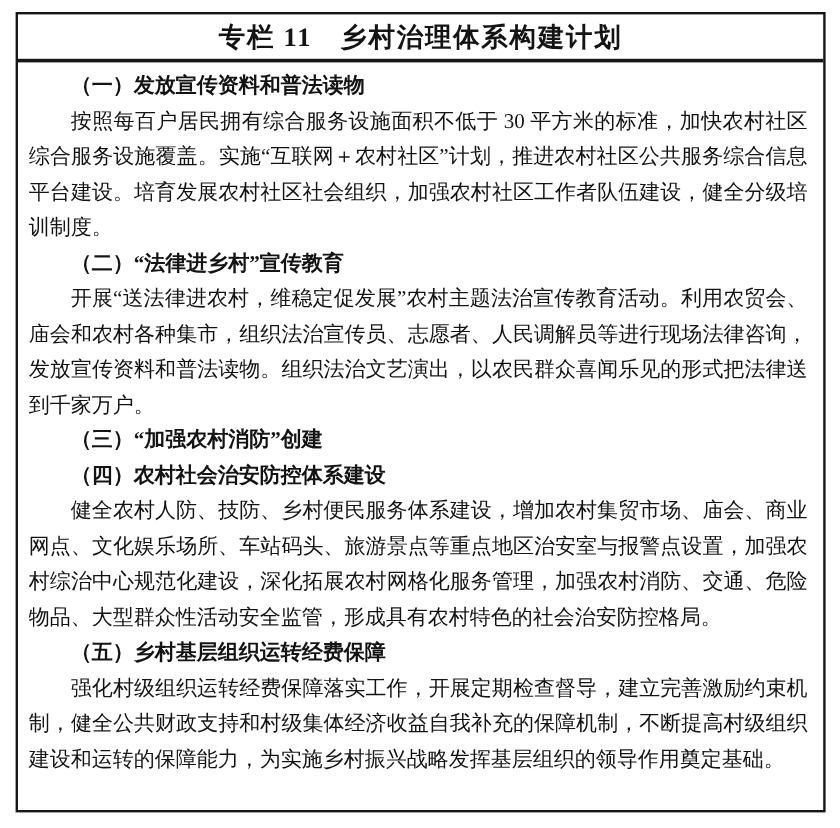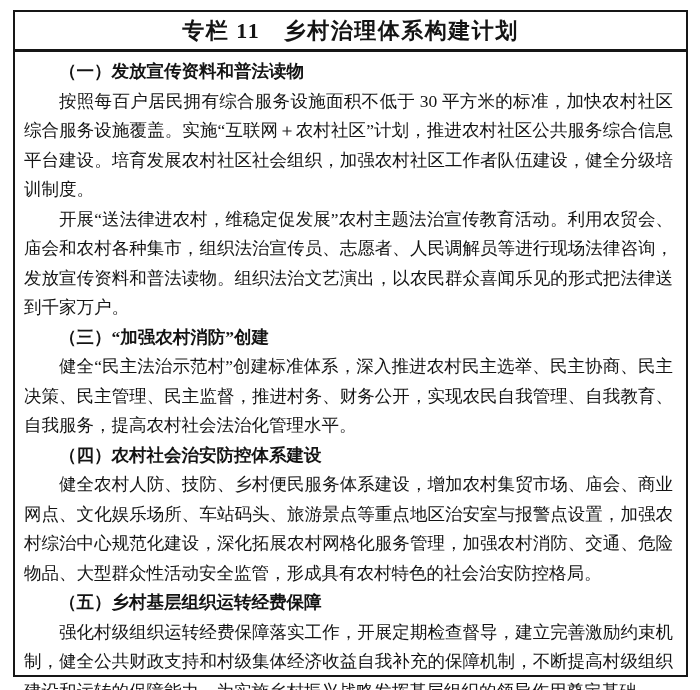--- a/index.html
+++ b/index.html
@@ -63,26 +63,26 @@
   <div class="panel">
     <div class="panel-title">专栏 11　乡村治理体系构建计划</div>
     <div class="panel-body">
 
       <section>
         <h3 class="sec-heading">（一）发放宣传资料和普法读物</h3>
         <p class="sec-para">按照每百户居民拥有综合服务设施面积不低于 30 平方米的标准，加快农村社区综合服务设施覆盖。实施“互联网＋农村社区”计划，推进农村社区公共服务综合信息平台建设。培育发展农村社区社会组织，加强农村社区工作者队伍建设，健全分级培训制度。</p>
       </section>
 
       <section>
+        <h3 class="sec-heading">（二）“法律进乡村”宣传教育</h3>
         <p class="sec-para">开展“送法律进农村，维稳定促发展”农村主题法治宣传教育活动。利用农贸会、庙会和农村各种集市，组织法治宣传员、志愿者、人民调解员等进行现场法律咨询，发放宣传资料和普法读物。组织法治文艺演出，以农民群众喜闻乐见的形式把法律送到千家万户。</p>
       </section>
 
       <section>
         <h3 class="sec-heading">（三）“加强农村消防”创建</h3>
-        <p class="sec-para">健全“民主法治示范村”创建标准体系，深入推进农村民主选举、民主协商、民主决策、民主管理、民主监督，推进村务、财务公开，实现农民自我管理、自我教育、自我服务，提高农村社会法治化管理水平。</p>
       </section>
 
       <section>
         <h3 class="sec-heading">（四）农村社会治安防控体系建设</h3>
         <p class="sec-para">健全农村人防、技防、乡村便民服务体系建设，增加农村集贸市场、庙会、商业网点、文化娱乐场所、车站码头、旅游景点等重点地区治安室与报警点设置，加强农村综治中心规范化建设，深化拓展农村网格化服务管理，加强农村消防、交通、危险物品、大型群众性活动安全监管，形成具有农村特色的社会治安防控格局。</p>
       </section>
 
       <section>
         <h3 class="sec-heading">（五）乡村基层组织运转经费保障</h3>
         <p class="sec-para">强化村级组织运转经费保障落实工作，开展定期检查督导，建立完善激励约束机制，健全公共财政支持和村级集体经济收益自我补充的保障机制，不断提高村级组织建设和运转的保障能力，为实施乡村振兴战略发挥基层组织的领导作用奠定基础。</p>

